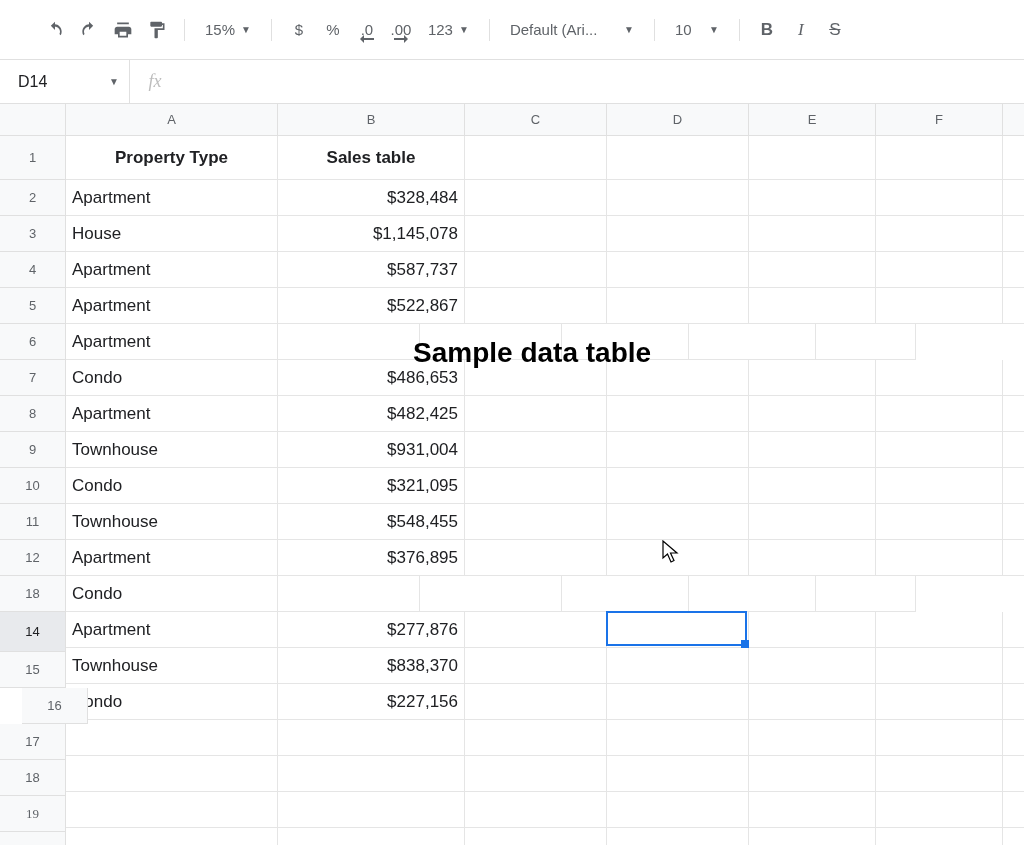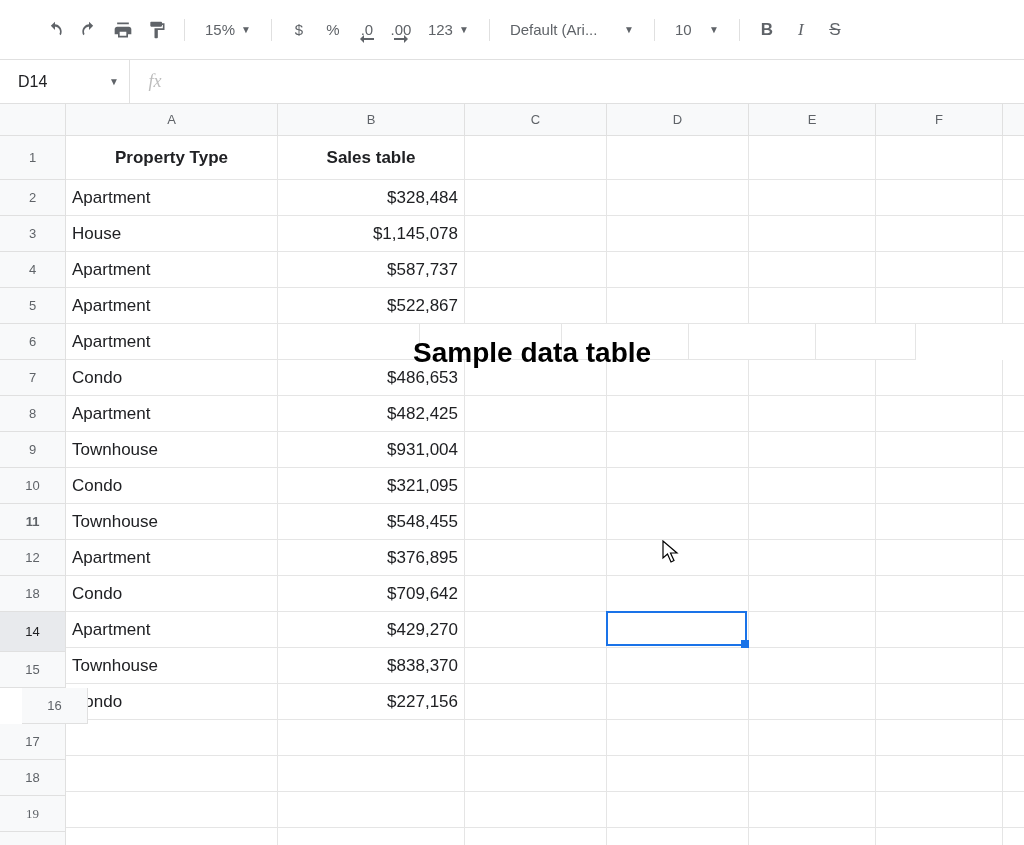--- a/index.html
+++ b/index.html
@@ -316,21 +316,21 @@
       <div class="row-header" style="height: 44px;">1</div>
       <div class="row-header" style="height: 36px;">2</div>
       <div class="row-header" style="height: 36px;">3</div>
       <div class="row-header" style="height: 36px;">4</div>
       <div class="row-header" style="height: 36px;">5</div>
       <div class="row-header" style="height: 36px;">6</div>
       <div class="row-header" style="height: 36px;">7</div>
       <div class="row-header" style="height: 36px;">8</div>
       <div class="row-header" style="height: 36px;">9</div>
       <div class="row-header" style="height: 36px;">10</div>
-      <div class="row-header" style="height: 36px; font-weight: bold;">11</div>
+      <div class="row-header" style="height: 36px;">11</div>
       <div class="row-header" style="height: 36px;">12</div>
       <div class="row-header" style="height: 36px;">18</div>
       <div class="row-header selected" style="height: 40px;">14</div>
       <div class="row-header" style="height: 36px;">15</div>
       <div class="row-header" style="height: 36px; margin-left: 22px;">16</div>
       <div class="row-header" style="height: 36px;">17</div>
       <div class="row-header" style="height: 36px;">18</div>
       <div class="row-header" style="height: 36px; font-family: Liberation Serif, serif;">19</div>
       <div class="row-header" style="height: 36px;">20</div>
     </div>
@@ -437,30 +437,29 @@
         <div class="grid-cell" style="width: 212px; height: 36px;">Apartment</div>
         <div class="grid-cell right" style="width: 187px; height: 36px;">$376,895</div>
         <div class="grid-cell" style="width: 142px; height: 36px;"></div>
         <div class="grid-cell" style="width: 142px; height: 36px;"></div>
         <div class="grid-cell" style="width: 127px; height: 36px;"></div>
         <div class="grid-cell" style="width: 127px; height: 36px;"></div>
         <div class="grid-cell" style="width: 100px; height: 36px;"></div>
       </div>
       <div class="grid-row">
         <div class="grid-cell" style="width: 212px; height: 36px;">Condo</div>
-        <div class="grid-cell right" style="width: 187px; height: 36px;">$709,642</div>
-        <div class="grid-cell" style="width: 142px; height: 36px;"></div>
-        <div class="grid-cell" style="width: 142px; height: 36px;"></div>
-        <div class="grid-cell" style="width: 127px; height: 36px;"></div>
-        <div class="grid-cell" style="width: 127px; height: 36px;"></div>
-        <div class="grid-cell" style="width: 100px; height: 36px;"></div>
-      </div>
-      <div class="grid-row">
-        <div class="grid-cell" style="width: 212px; height: 36px;">Apartment</div>
-        <div class="grid-cell right" style="width: 187px; height: 36px;">$429,270</div>
+        <div class="grid-cell" style="width: 142px; height: 36px;"></div>
+        <div class="grid-cell" style="width: 142px; height: 36px;"></div>
+        <div class="grid-cell" style="width: 127px; height: 36px;"></div>
+        <div class="grid-cell" style="width: 127px; height: 36px;"></div>
+        <div class="grid-cell" style="width: 100px; height: 36px;"></div>
+      </div>
+      <div class="grid-row">
+        <div class="grid-cell" style="width: 212px; height: 36px;">Apartment</div>
+        <div class="grid-cell right" style="width: 187px; height: 36px;">$277,876</div>
         <div class="grid-cell" style="width: 142px; height: 36px;"></div>
         <div class="grid-cell" style="width: 142px; height: 36px;"></div>
         <div class="grid-cell" style="width: 127px; height: 36px;"></div>
         <div class="grid-cell" style="width: 127px; height: 36px;"></div>
         <div class="grid-cell" style="width: 100px; height: 36px;"></div>
       </div>
       <div class="grid-row">
         <div class="grid-cell" style="width: 212px; height: 36px;">Townhouse</div>
         <div class="grid-cell right" style="width: 187px; height: 36px;">$838,370</div>
         <div class="grid-cell" style="width: 142px; height: 36px;"></div>

